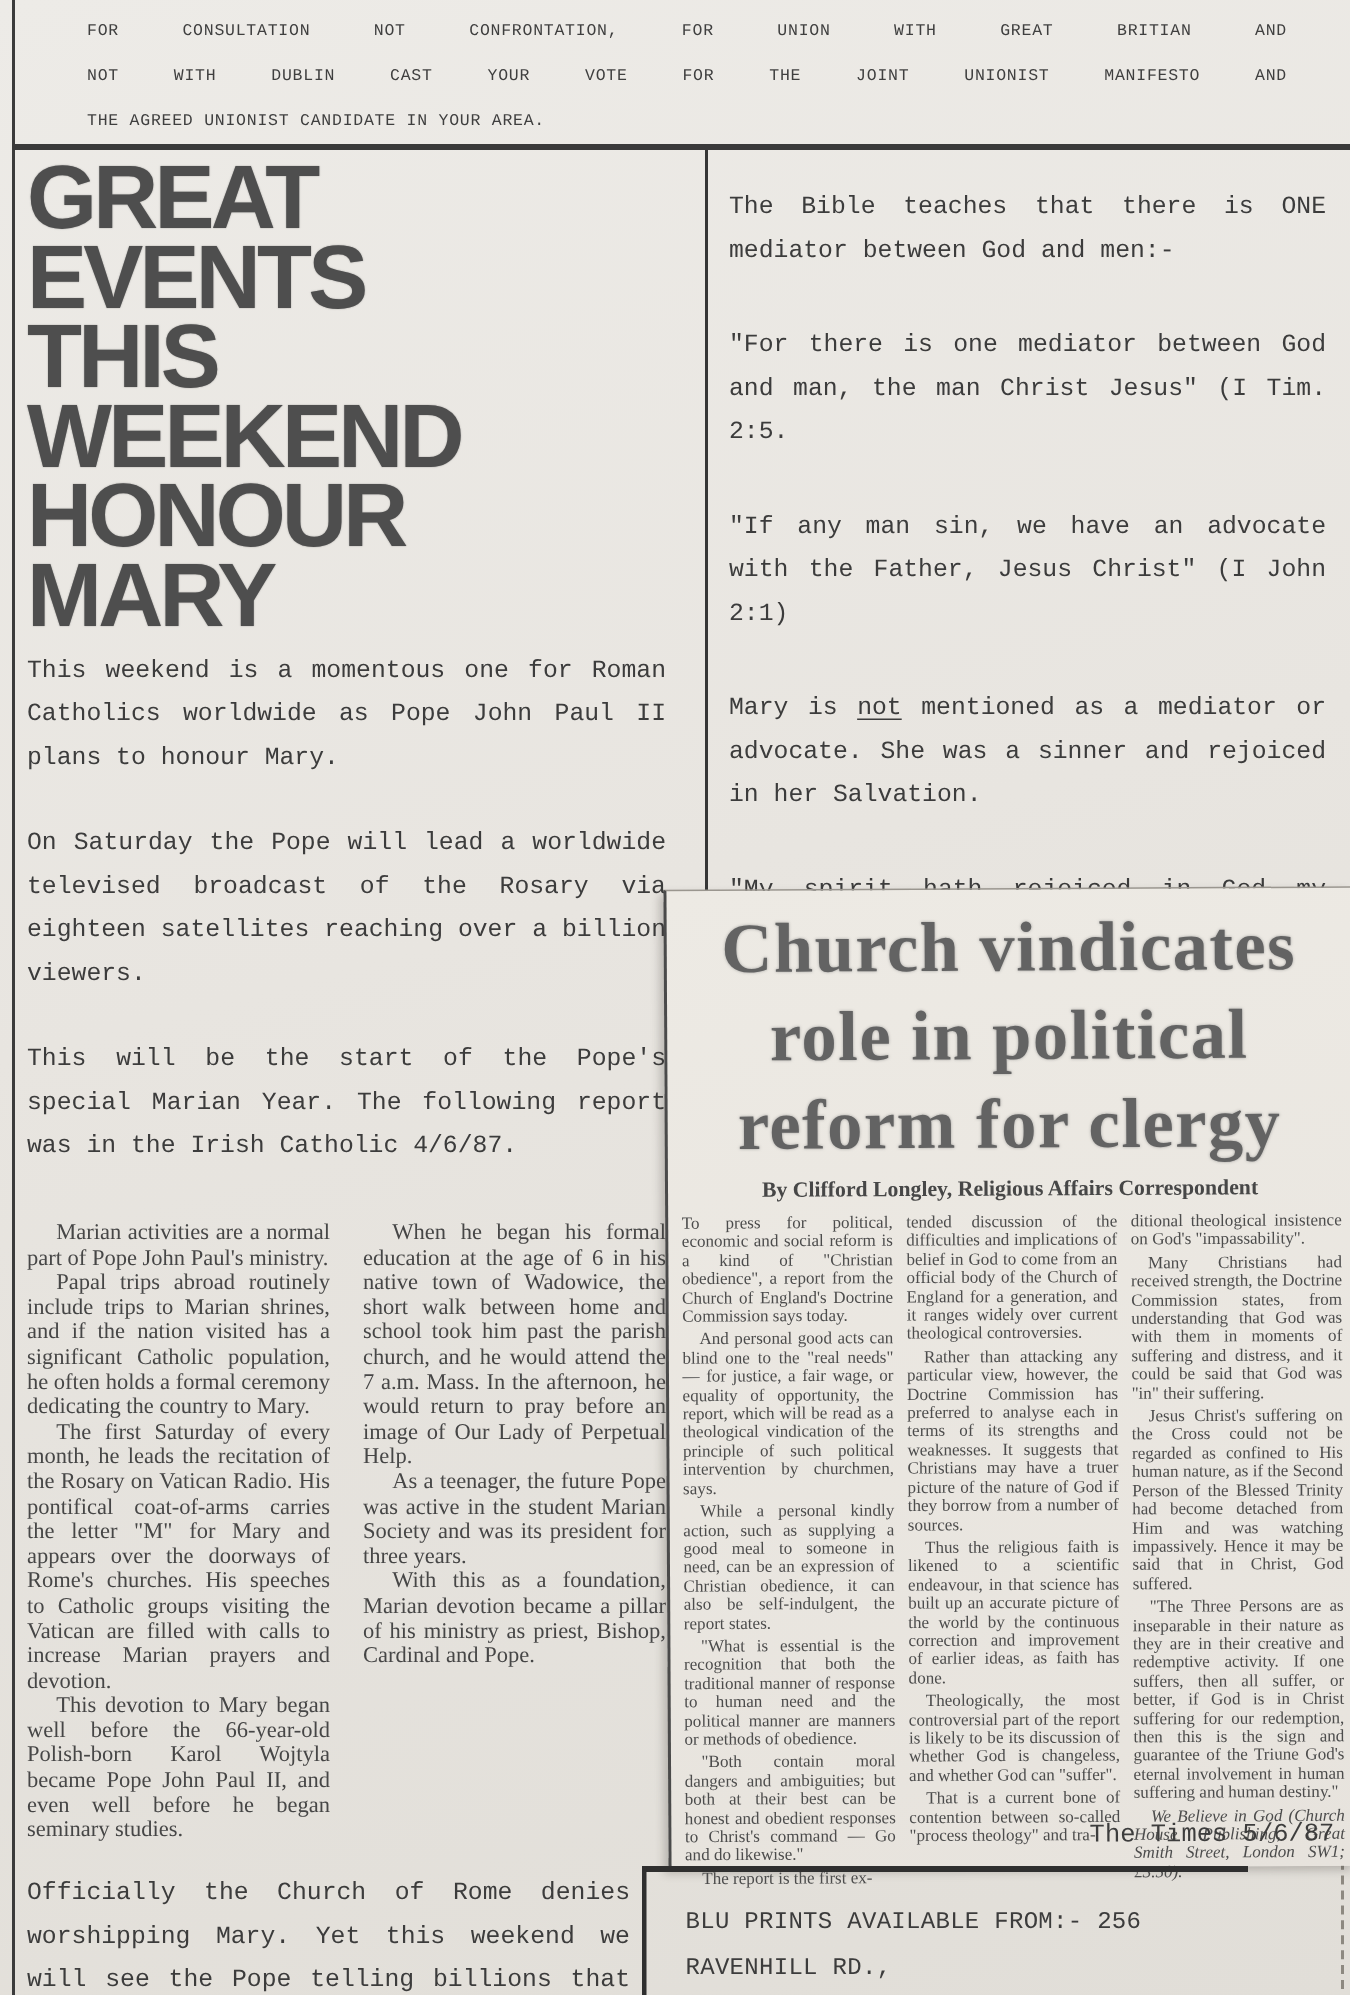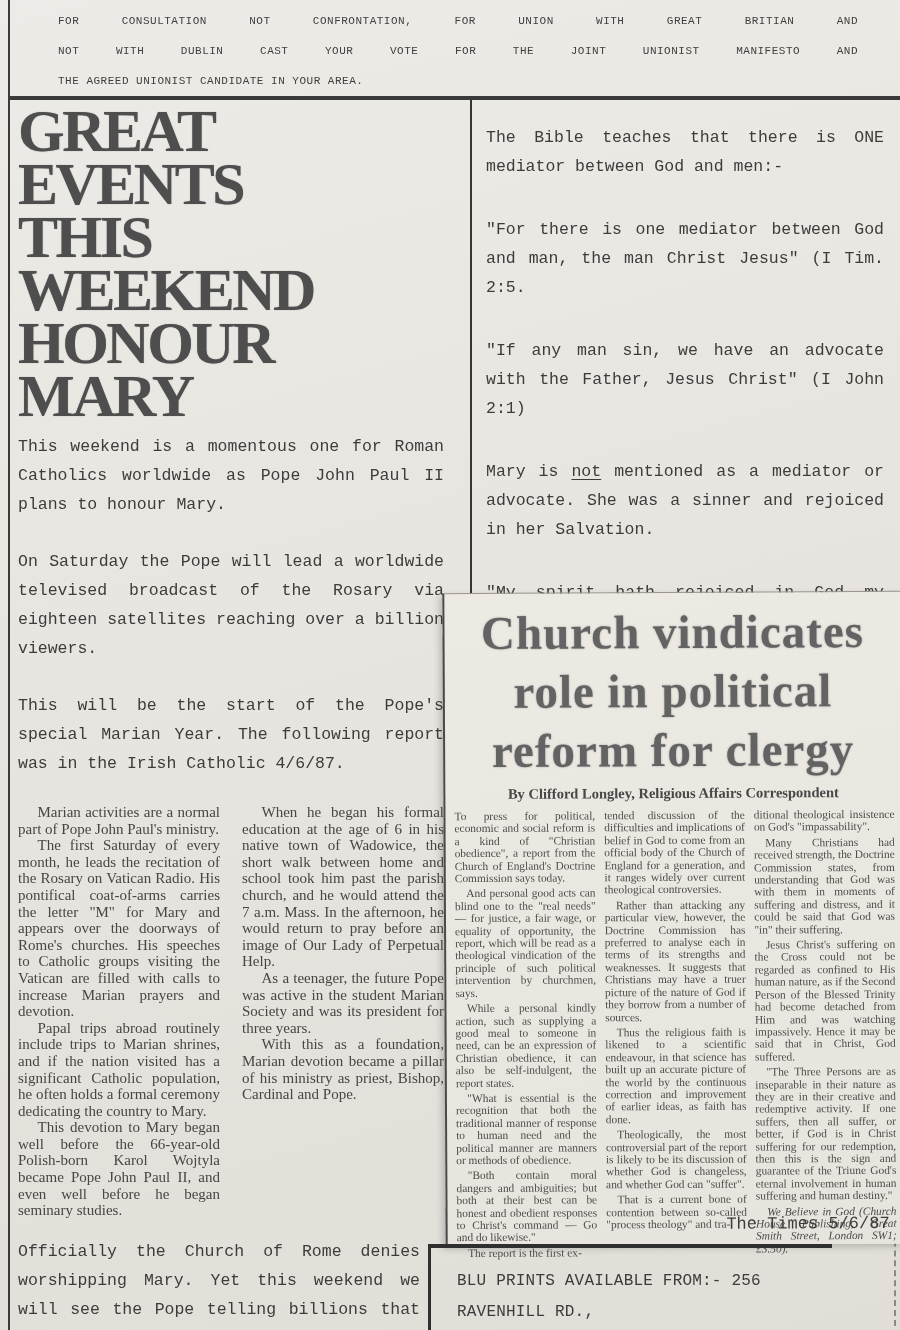--- a/index.html
+++ b/index.html
@@ -14,26 +14,26 @@
 
   
   .banner{position:absolute;left:58px;top:6px;width:800px;
     font-family:"Liberation Mono",monospace;font-size:11px;line-height:30px;
     color:#3f3f3f;letter-spacing:.5px;}
   .banner-line.j{text-align:justify;text-align-last:justify;}
 
   
   .left-col{position:absolute;left:18px;top:100px;width:426px;}
   .headline{margin:0;padding:5px 0 0;font-weight:700;font-size:60px;line-height:53px;
-    letter-spacing:-2.5px;color:#4e4e4e;text-shadow:0 0 1px rgba(70,70,70,.55);font-family:Liberation Serif, serif;}
+    letter-spacing:-2.5px;color:#4e4e4e;text-shadow:0 0 1px rgba(70,70,70,.55);}
   .mono{font-family:"Liberation Mono",monospace;font-size:16.5px;line-height:29px;
     color:#3c3c3c;text-align:justify;margin:0;}
   .m1{margin-top:9px;}
   .m2{margin-top:28px;}
-  .irish{display:flex;gap:22px;margin-top:26px;font-family:"Liberation Serif",serif;color:#464646;}
+  .irish{display:flex;gap:22px;margin-top:36px;font-family:"Liberation Serif",serif;color:#464646;}
   .ic-col{flex:1;font-size:15px;line-height:16.6px;text-align:justify;}
   .ic-col p{margin:0;text-indent:1.3em;}
   .closing{margin-top:18px;width:402px;}
 
   
   .right-col{position:absolute;left:486px;top:123px;width:398px;}
   .right-col .mono{margin-top:34px;}
   .right-col .mono:first-child{margin-top:0;}
   .u{text-decoration:underline;text-underline-offset:3px;}
 
@@ -82,22 +82,22 @@
       <div>THIS WEEKEND</div>
       <div>HONOUR MARY</div>
     </h1>
     <p class="mono m1">This weekend is a momentous one for Roman Catholics worldwide as Pope John Paul II plans to honour Mary.</p>
     <p class="mono m2">On Saturday the Pope will lead a worldwide televised broadcast of the Rosary via eighteen satellites reaching over a billion viewers.</p>
     <p class="mono m2">This will be the start of the Pope's special Marian Year. The following report was in the Irish Catholic 4/6/87.</p>
 
     <div class="irish">
       <div class="ic-col">
         <p>Marian activities are a normal part of Pope John Paul's ministry.</p>
+        <p>Papal trips abroad routinely include trips to Marian shrines, and if the nation visited has a significant Catholic population, he often holds a formal ceremony dedicating the country to Mary.</p>
         <p>The first Saturday of every month, he leads the recitation of the Rosary on Vatican Radio. His pontifical coat-of-arms carries the letter "M" for Mary and appears over the doorways of Rome's churches. His speeches to Catholic groups visiting the Vatican are filled with calls to increase Marian prayers and devotion.</p>
-        <p>Papal trips abroad routinely include trips to Marian shrines, and if the nation visited has a significant Catholic population, he often holds a formal ceremony dedicating the country to Mary.</p>
         <p>This devotion to Mary began well before the 66-year-old Polish-born Karol Wojtyla became Pope John Paul II, and even well before he began seminary studies.</p>
       </div>
       <div class="ic-col">
         <p>When he began his formal education at the age of 6 in his native town of Wadowice, the short walk between home and school took him past the parish church, and he would attend the 7 a.m. Mass. In the afternoon, he would return to pray before an image of Our Lady of Perpetual Help.</p>
         <p>As a teenager, the future Pope was active in the student Marian Society and was its president for three years.</p>
         <p>With this as a foundation, Marian devotion became a pillar of his ministry as priest, Bishop, Cardinal and Pope.</p>
       </div>
     </div>
 
     <p class="mono closing">Officially the Church of Rome denies worshipping Mary. Yet this weekend we will see the Pope telling billions that Mary hears the prayers of millions and continually gives attention to her followers.</p>

